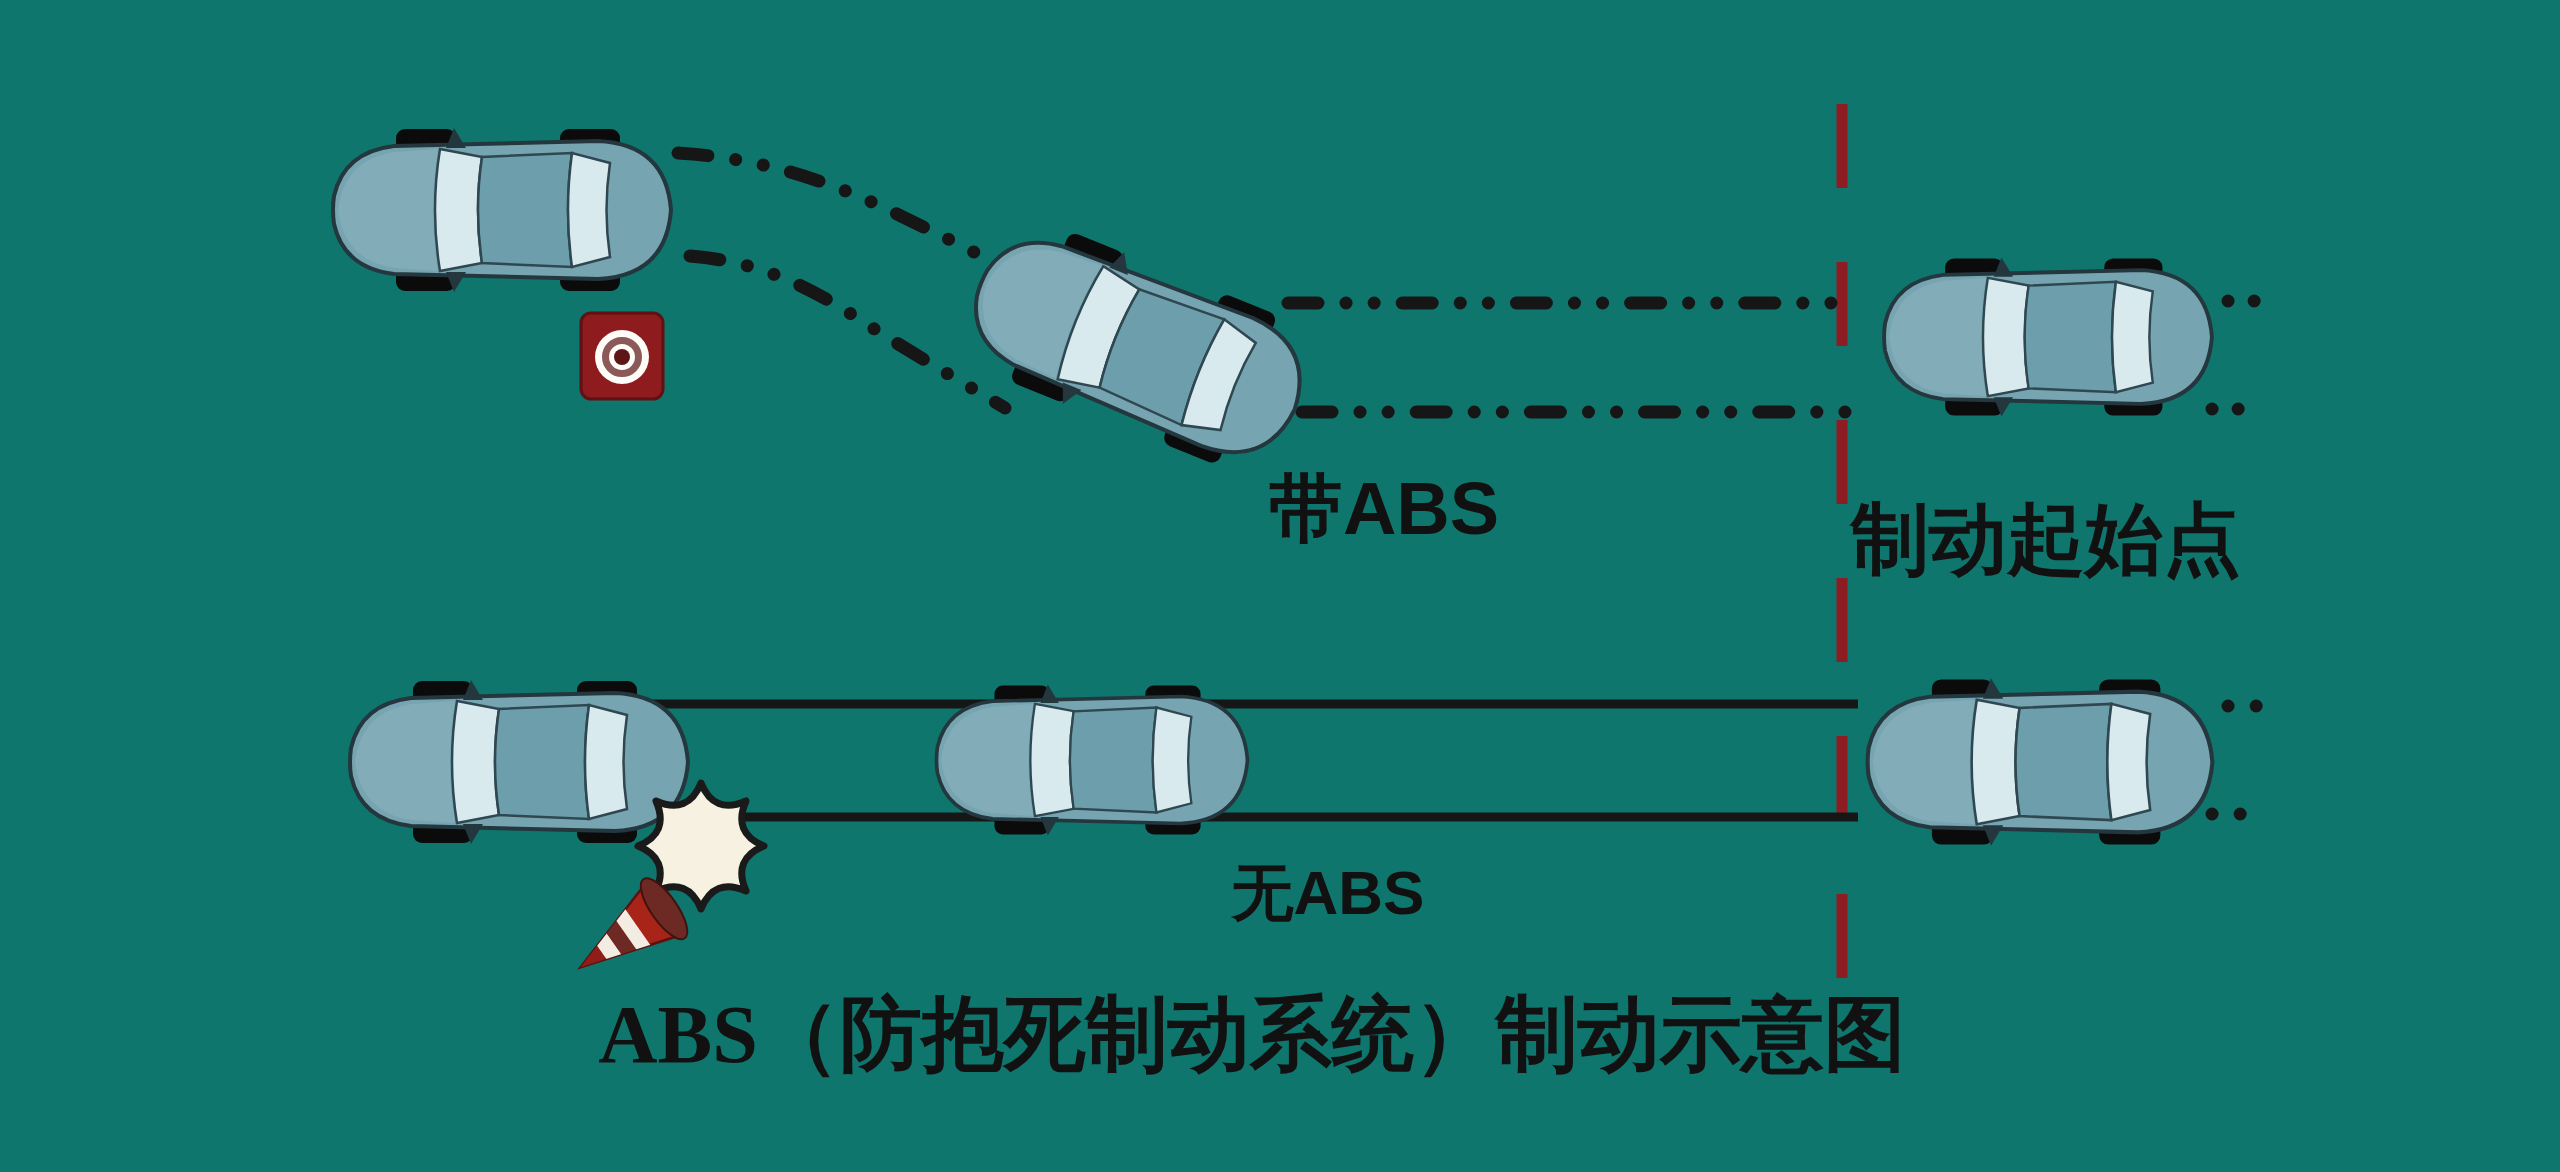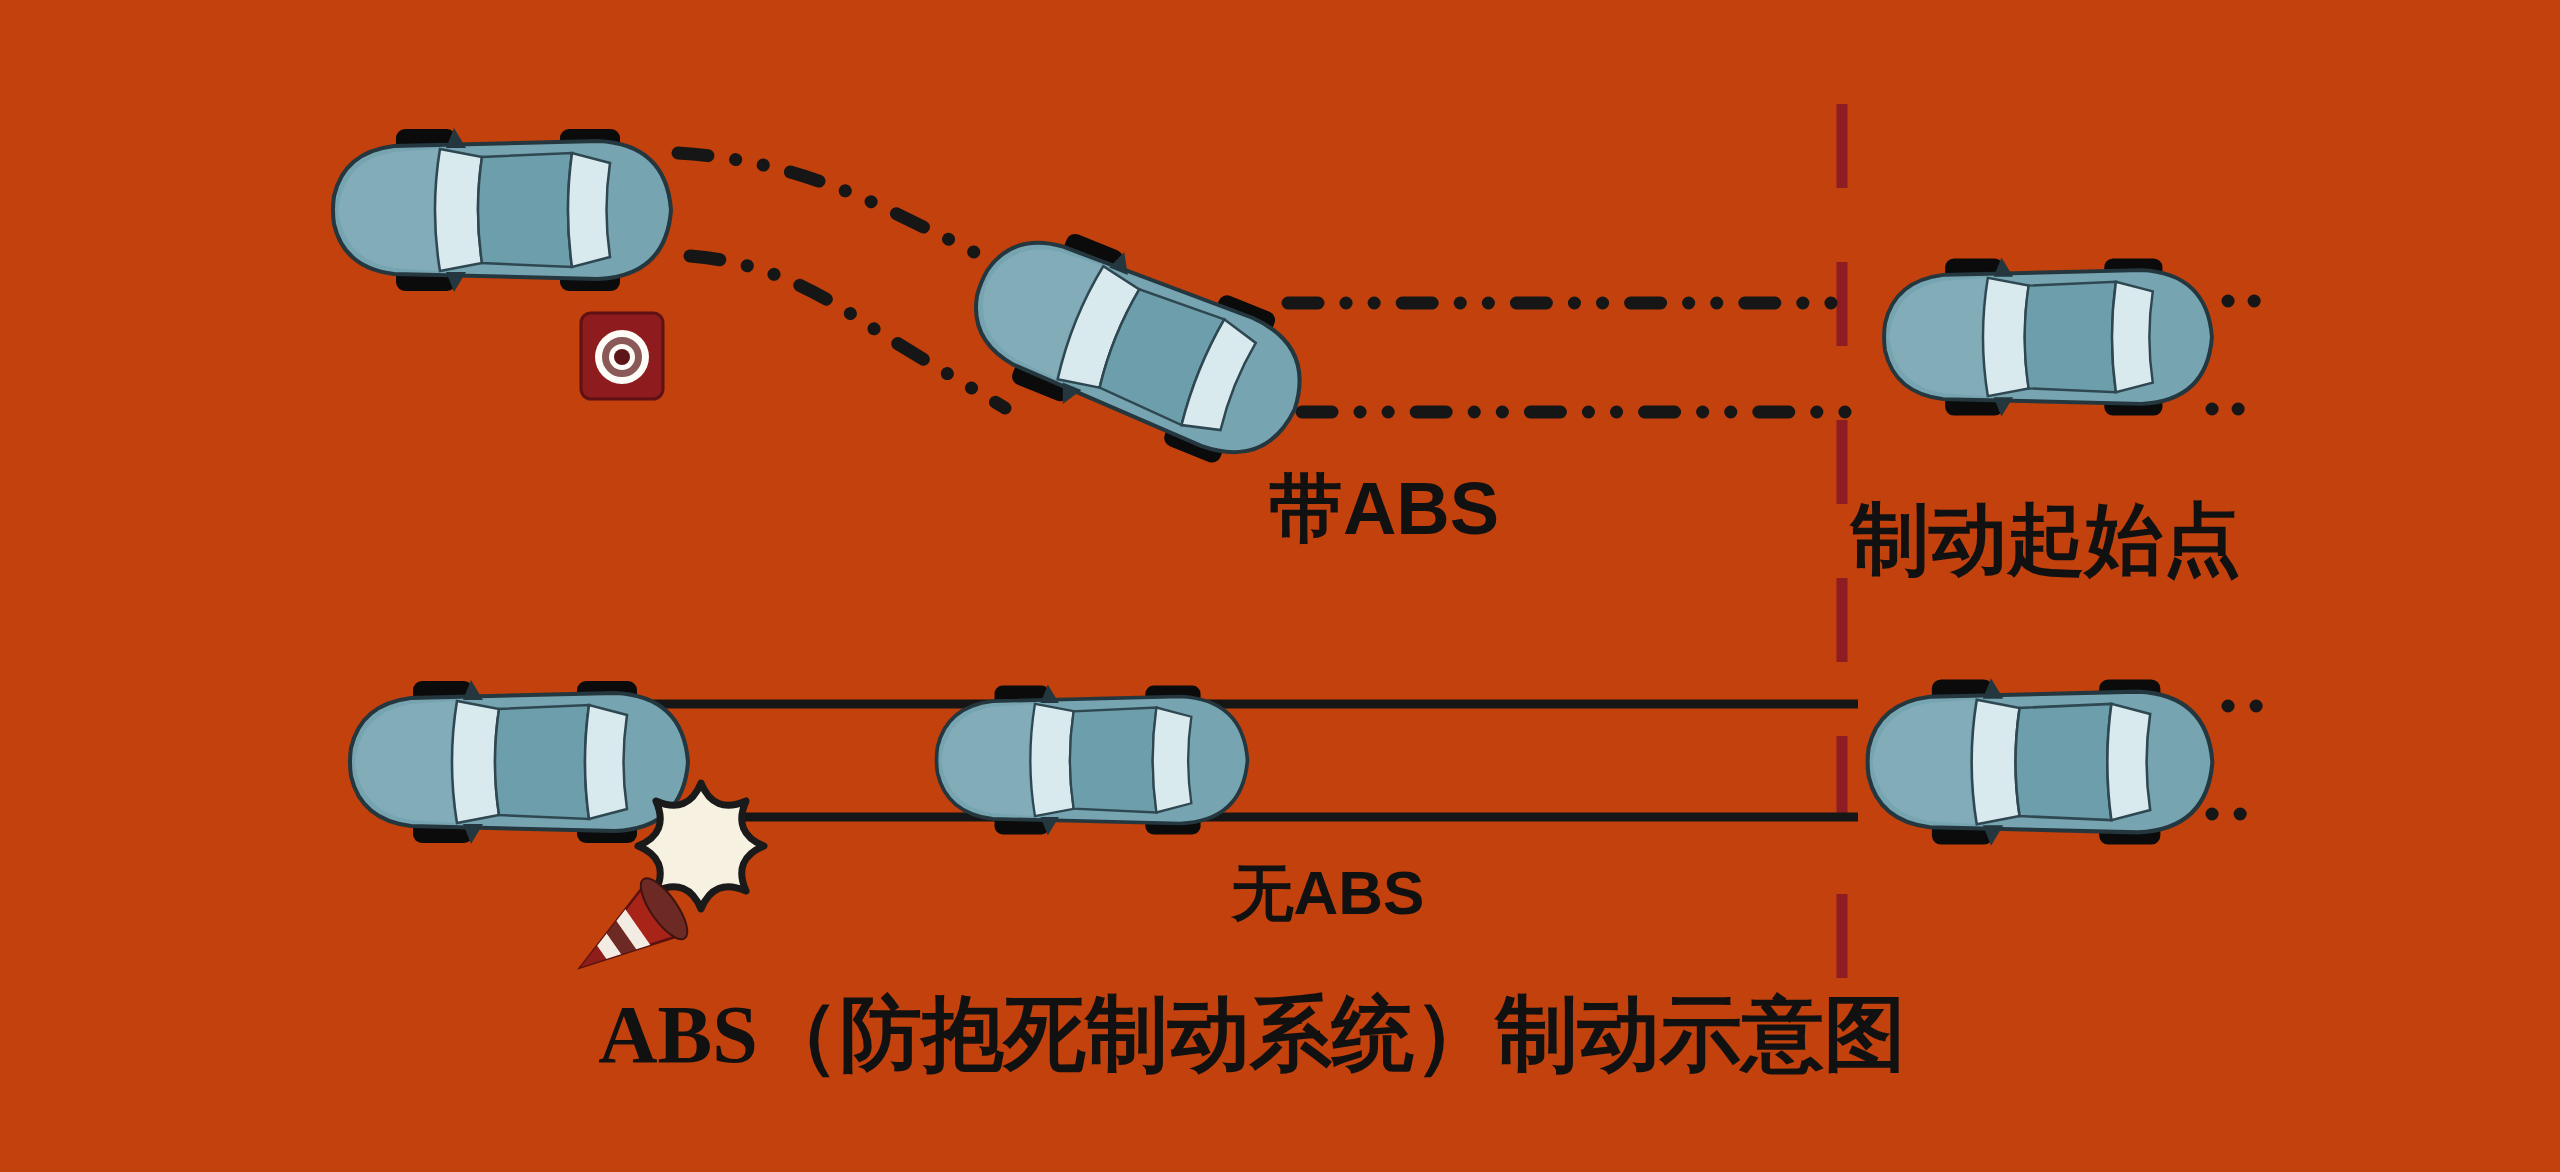--- a/index.html
+++ b/index.html
@@ -5,21 +5,21 @@
   html, body {
     margin: 0;
     padding: 0;
     background: #ffffff;
     font-family: "Liberation Sans", sans-serif;
   }
   .stage {
     position: relative;
     width: 2560px;
     height: 1172px;
-    background: #c2410c;
+    background: #0f766e;
     overflow: hidden;
   }
   svg { display: block; }
   text {
     font-family: "Liberation Sans", sans-serif;
     font-weight: bold;
     fill: #111111;
   }
   .caption-text {
     font-family: "Liberation Serif", serif;

